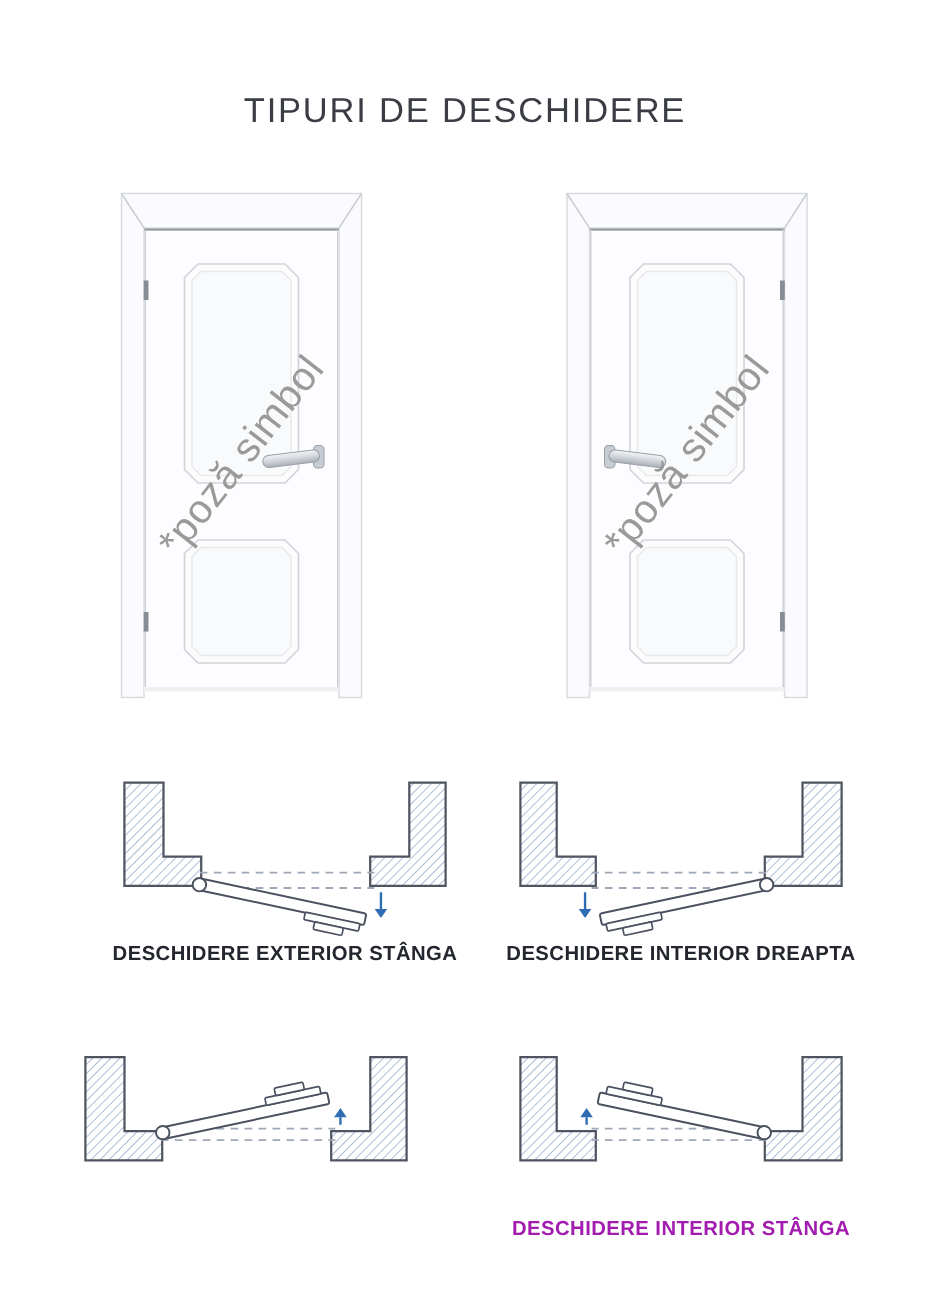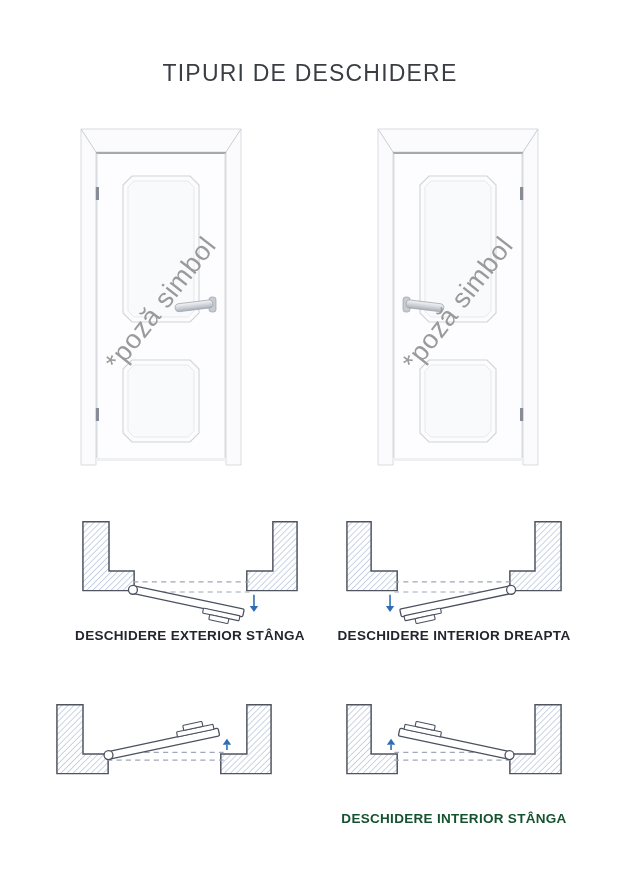--- a/index.html
+++ b/index.html
@@ -189,16 +189,16 @@
         <line x1="186" y1="63.4" x2="61" y2="63.4" stroke="#9ea8b8" stroke-width="1.3" stroke-dasharray="5.5 4.5"></line>
         <g transform="rotate(12 184.6 58.1)">
           <rect x="63.5" y="54.3" width="121" height="8.4" rx="1.5" fill="#ffffff" stroke="#4b5160" stroke-width="1.4"></rect>
           <rect x="68" y="49" width="40" height="5.5" rx="1" fill="#ffffff" stroke="#4b5160" stroke-width="1.2"></rect>
           <rect x="79" y="43.5" width="21" height="5.5" rx="1" fill="#ffffff" stroke="#4b5160" stroke-width="1.2"></rect>
         </g>
         <circle cx="184.6" cy="58.1" r="4.8" fill="#ffffff" stroke="#4b5160" stroke-width="1.4"></circle>
         <line x1="57.400000000000006" y1="52.5" x2="57.400000000000006" y2="47" stroke="#2e6db4" stroke-width="1.7"></line>
         <polygon points="52.900000000000006,47 61.900000000000006,47 57.400000000000006,40.5" fill="#2e6db4"></polygon>
       </svg>
-    <div class="diagram-label" style="color: #14532d;">DESCHIDERE INTERIOR STÂNGA</div>
+    <div class="diagram-label" style="color: #a21caf;">DESCHIDERE INTERIOR STÂNGA</div>
   </div>
 
 </div>
 
 </body></html>

